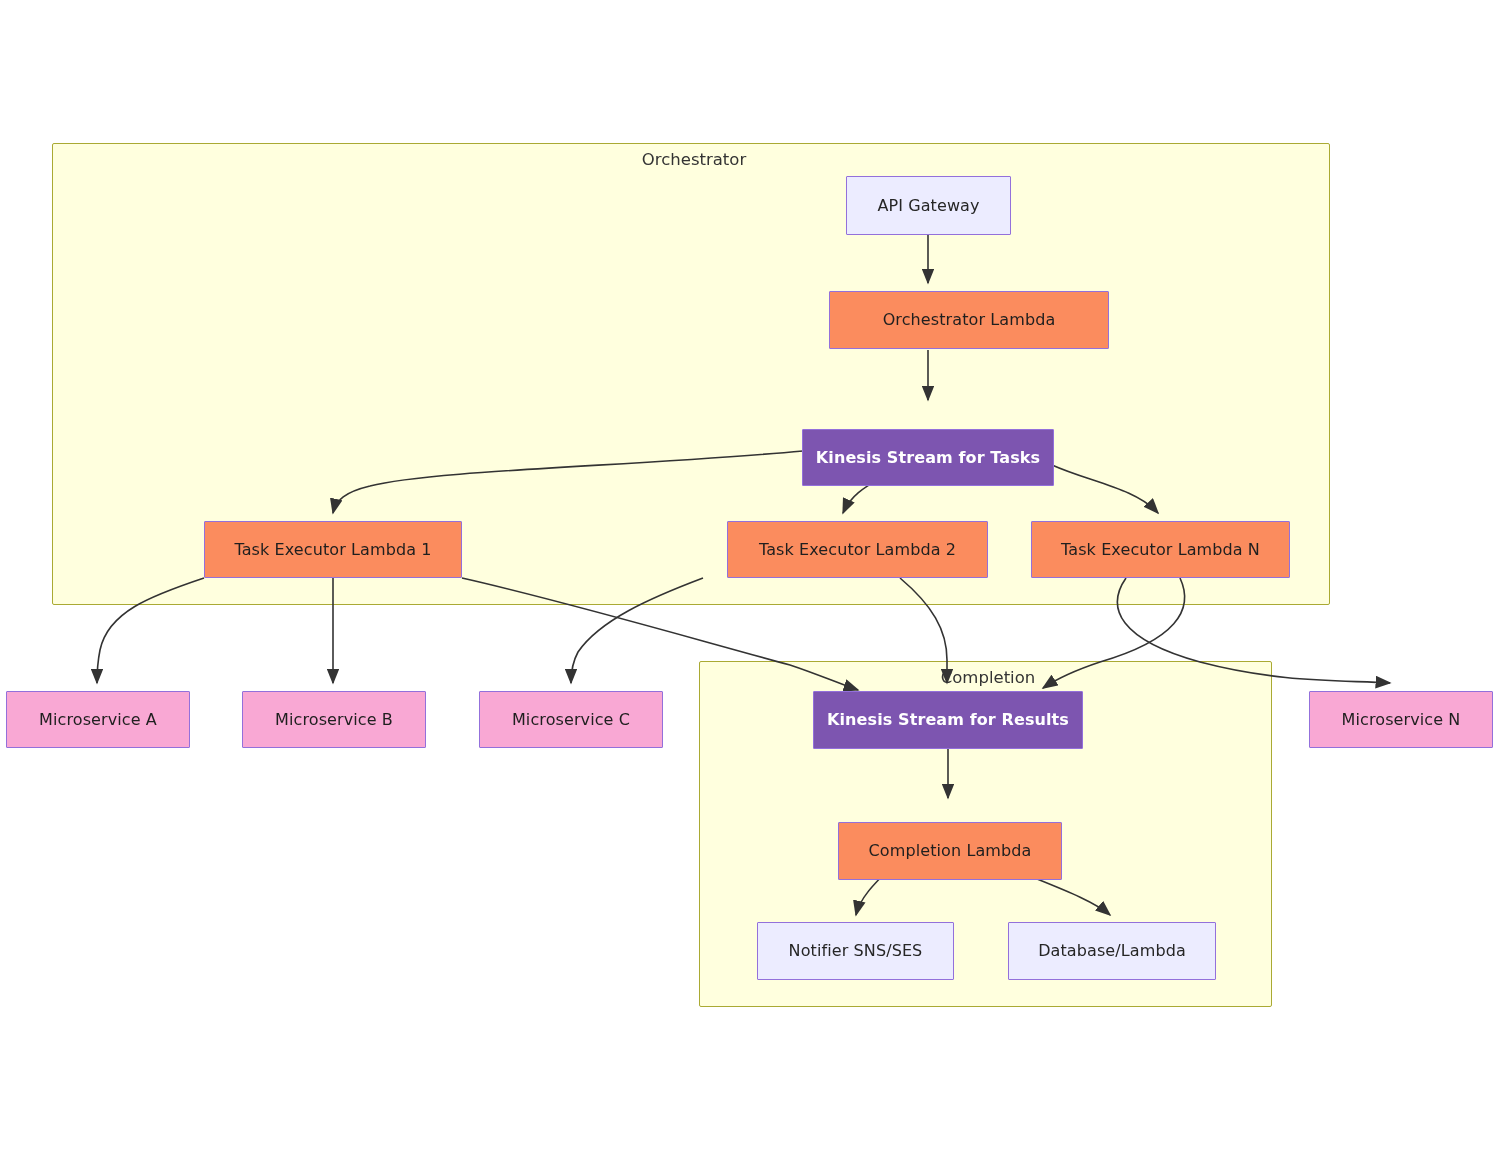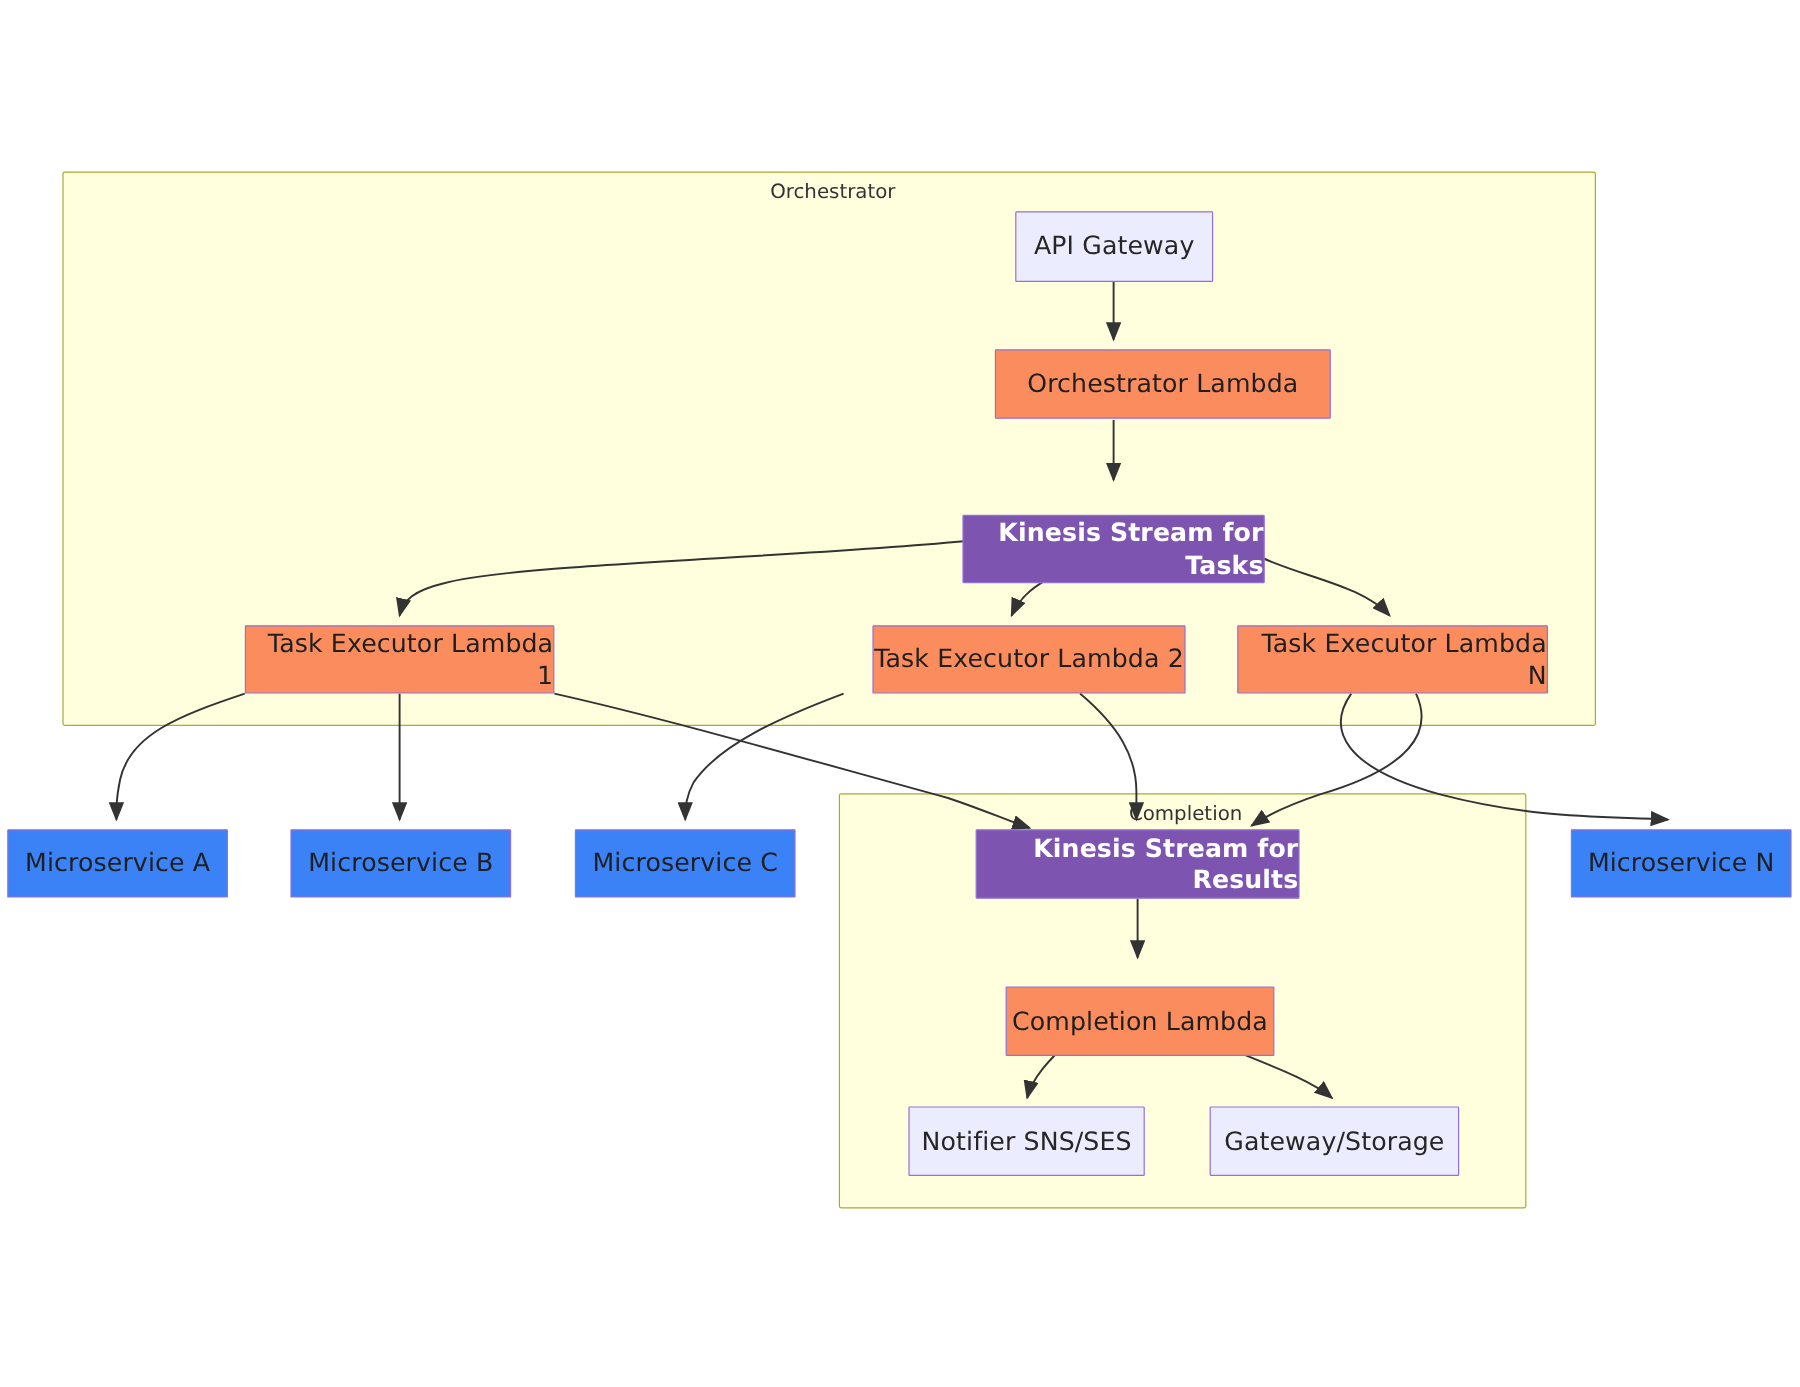--- a/index.html
+++ b/index.html
@@ -28,29 +28,29 @@
   }
   .node-box {
     position: absolute;
     box-sizing: border-box;
     border: 1.3px solid #9370db;
     border-radius: 1px;
     display: flex;
     align-items: center;
     justify-content: center;
     text-align: right;
-    font-size: 21px;
+    font-size: 16px;
     line-height: 1.25;
     letter-spacing: 0.1px;
     color: #1f1f1f;
   }
   .node-lavender { background: #ececff; color: #262626; }
   .node-orange   { background: #fb8c5e; color: #1f1f1f; }
   .node-purple   { background: #7d55b0; color: #ffffff; font-weight: bold; }
-  .node-green    { background: #3b82f6; color: #1f1f1f; }
+  .node-green    { background: #f9a8d4; color: #1f1f1f; }
 
   .cluster-box {
     position: absolute;
     box-sizing: border-box;
     background: #ffffde;
     border: 1.3px solid #aaaa33;
     border-radius: 2px;
   }
   .cluster-label {
     position: absolute;
@@ -157,16 +157,16 @@
 
   <div class="node-box node-orange" style="left:838px; top:806px; width:224px; height:58px;margin-top:16px;">
     <span>Completion Lambda</span>
   </div>
 
   <div class="node-box node-lavender" style="left:757px; top:922px; width:197px; height:58px;">
     <span>Notifier SNS/SES</span>
   </div>
 
   <div class="node-box node-lavender" style="left:1008px; top:922px; width:208px; height:58px;">
-    <span>Gateway/Storage</span>
+    <span>Database/Lambda</span>
   </div>
 
 </div>
 
 </body></html>

